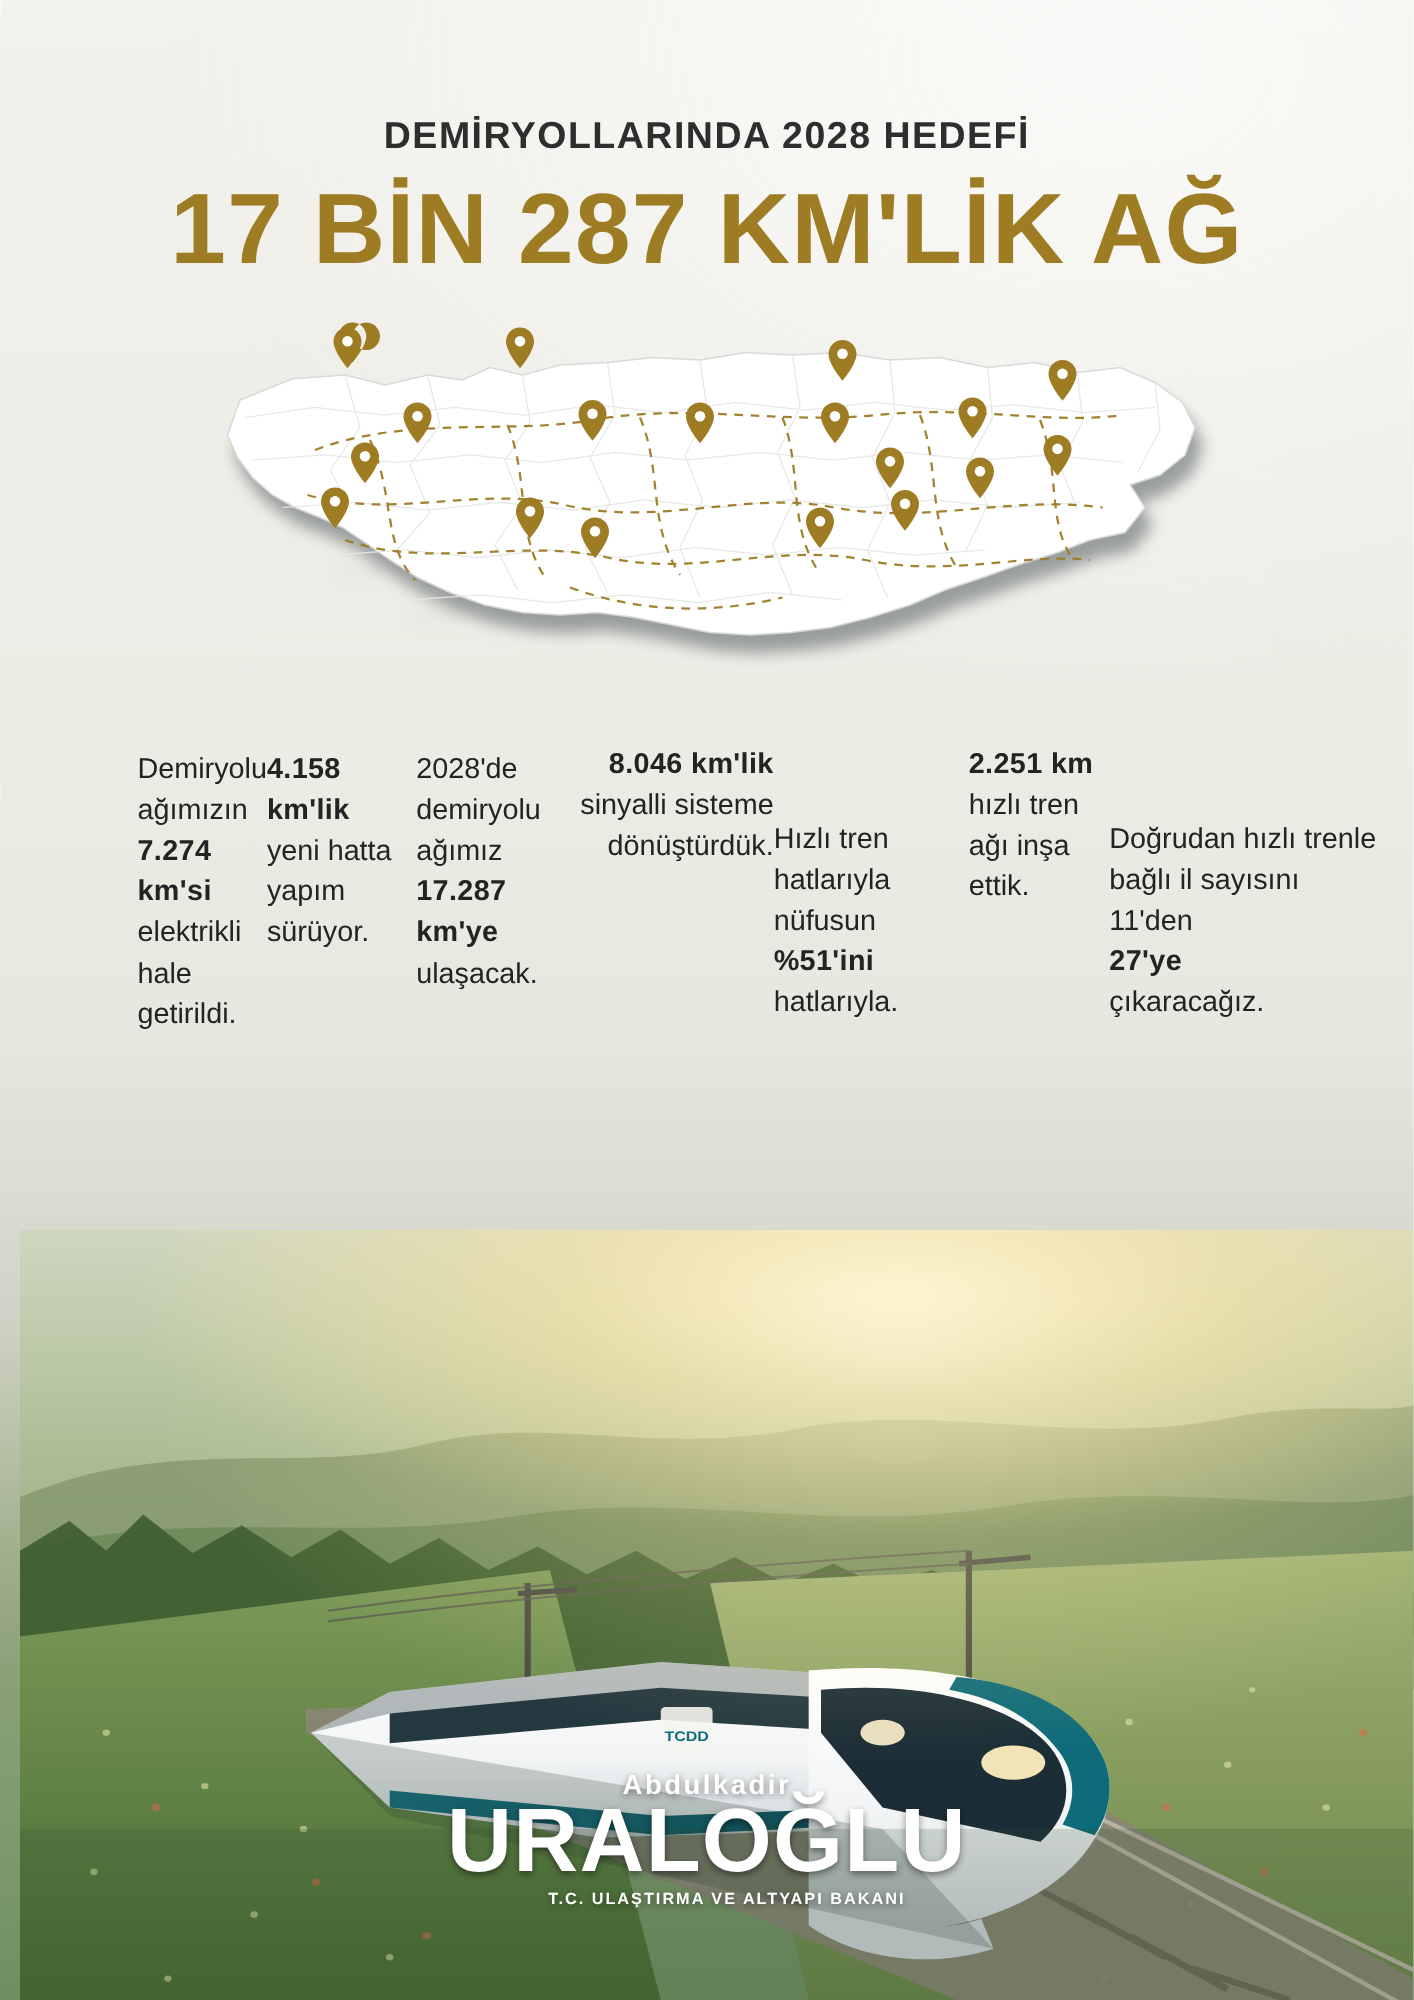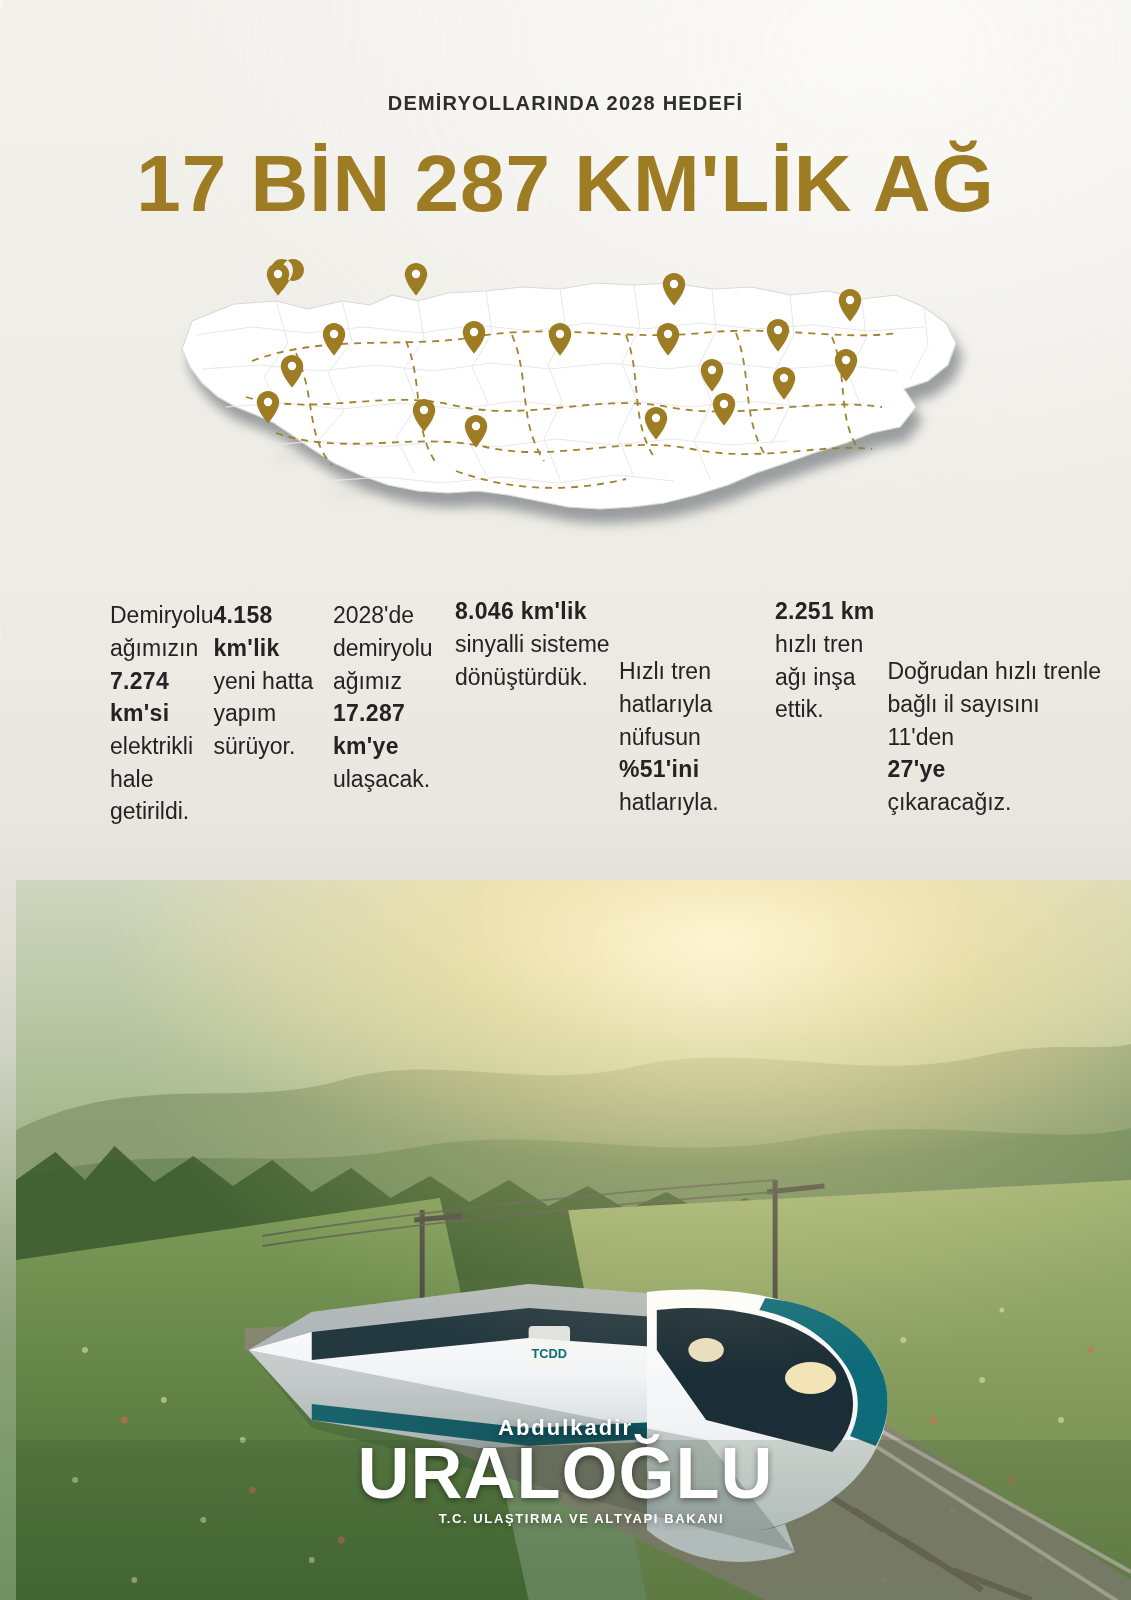--- a/index.html
+++ b/index.html
@@ -26,28 +26,28 @@
       radial-gradient(ellipse at 78% 8%, rgba(255,255,255,0.85), rgba(255,255,255,0) 60%);
     opacity: .75;
     pointer-events: none;
   }
   .header {
     position: relative;
     text-align: center;
     padding-top: 92px;
   }
   .eyebrow {
-    font-size: 20px;
+    font-size: 30px;
     font-weight: bold;
     letter-spacing: 1.2px;
     color: #2e2e2e;
     text-transform: uppercase;
   }
   .headline {
-    margin-top: 30px;
+    margin-top: 18px;
     font-size: 80px;
     line-height: 0.98;
     font-weight: bold;
     letter-spacing: 1px;
     color: #9d7c23;
     text-transform: uppercase;
   }
   
   .map-wrap {
     position: relative;
@@ -72,30 +72,30 @@
     line-height: 1.42;
     color: #232323;
   }
   .big {
     font-size: 31px;
     font-weight: bold;
     color: #9d7c23;
     letter-spacing: .3px;
   }
   .col2 .stat p, .col3 .stat p { font-size: 23px; }
-  .col2 .stat:first-child { margin-top: -4px; }
+  .col2 .stat:first-child { margin-top: -4px; text-align: right; }
   .col3 .stat:first-child { margin-top: -4px; }
   .col2 .stat:nth-child(2) { margin-top: 56px; }
   .col3 .stat:nth-child(2) { margin-top: 56px; }
 
   
   .photo {
     position: absolute;
     left: 16px; right: 0; bottom: 0;
-    height: 720px;
+    height: 616px;
     overflow: hidden;
   }
   .photo svg { position: absolute; inset: 0; width: 100%; height: 100%; }
 
   
   .signature {
     position: absolute;
     left: 0; right: 0;
     bottom: 74px;
     text-align: center;

